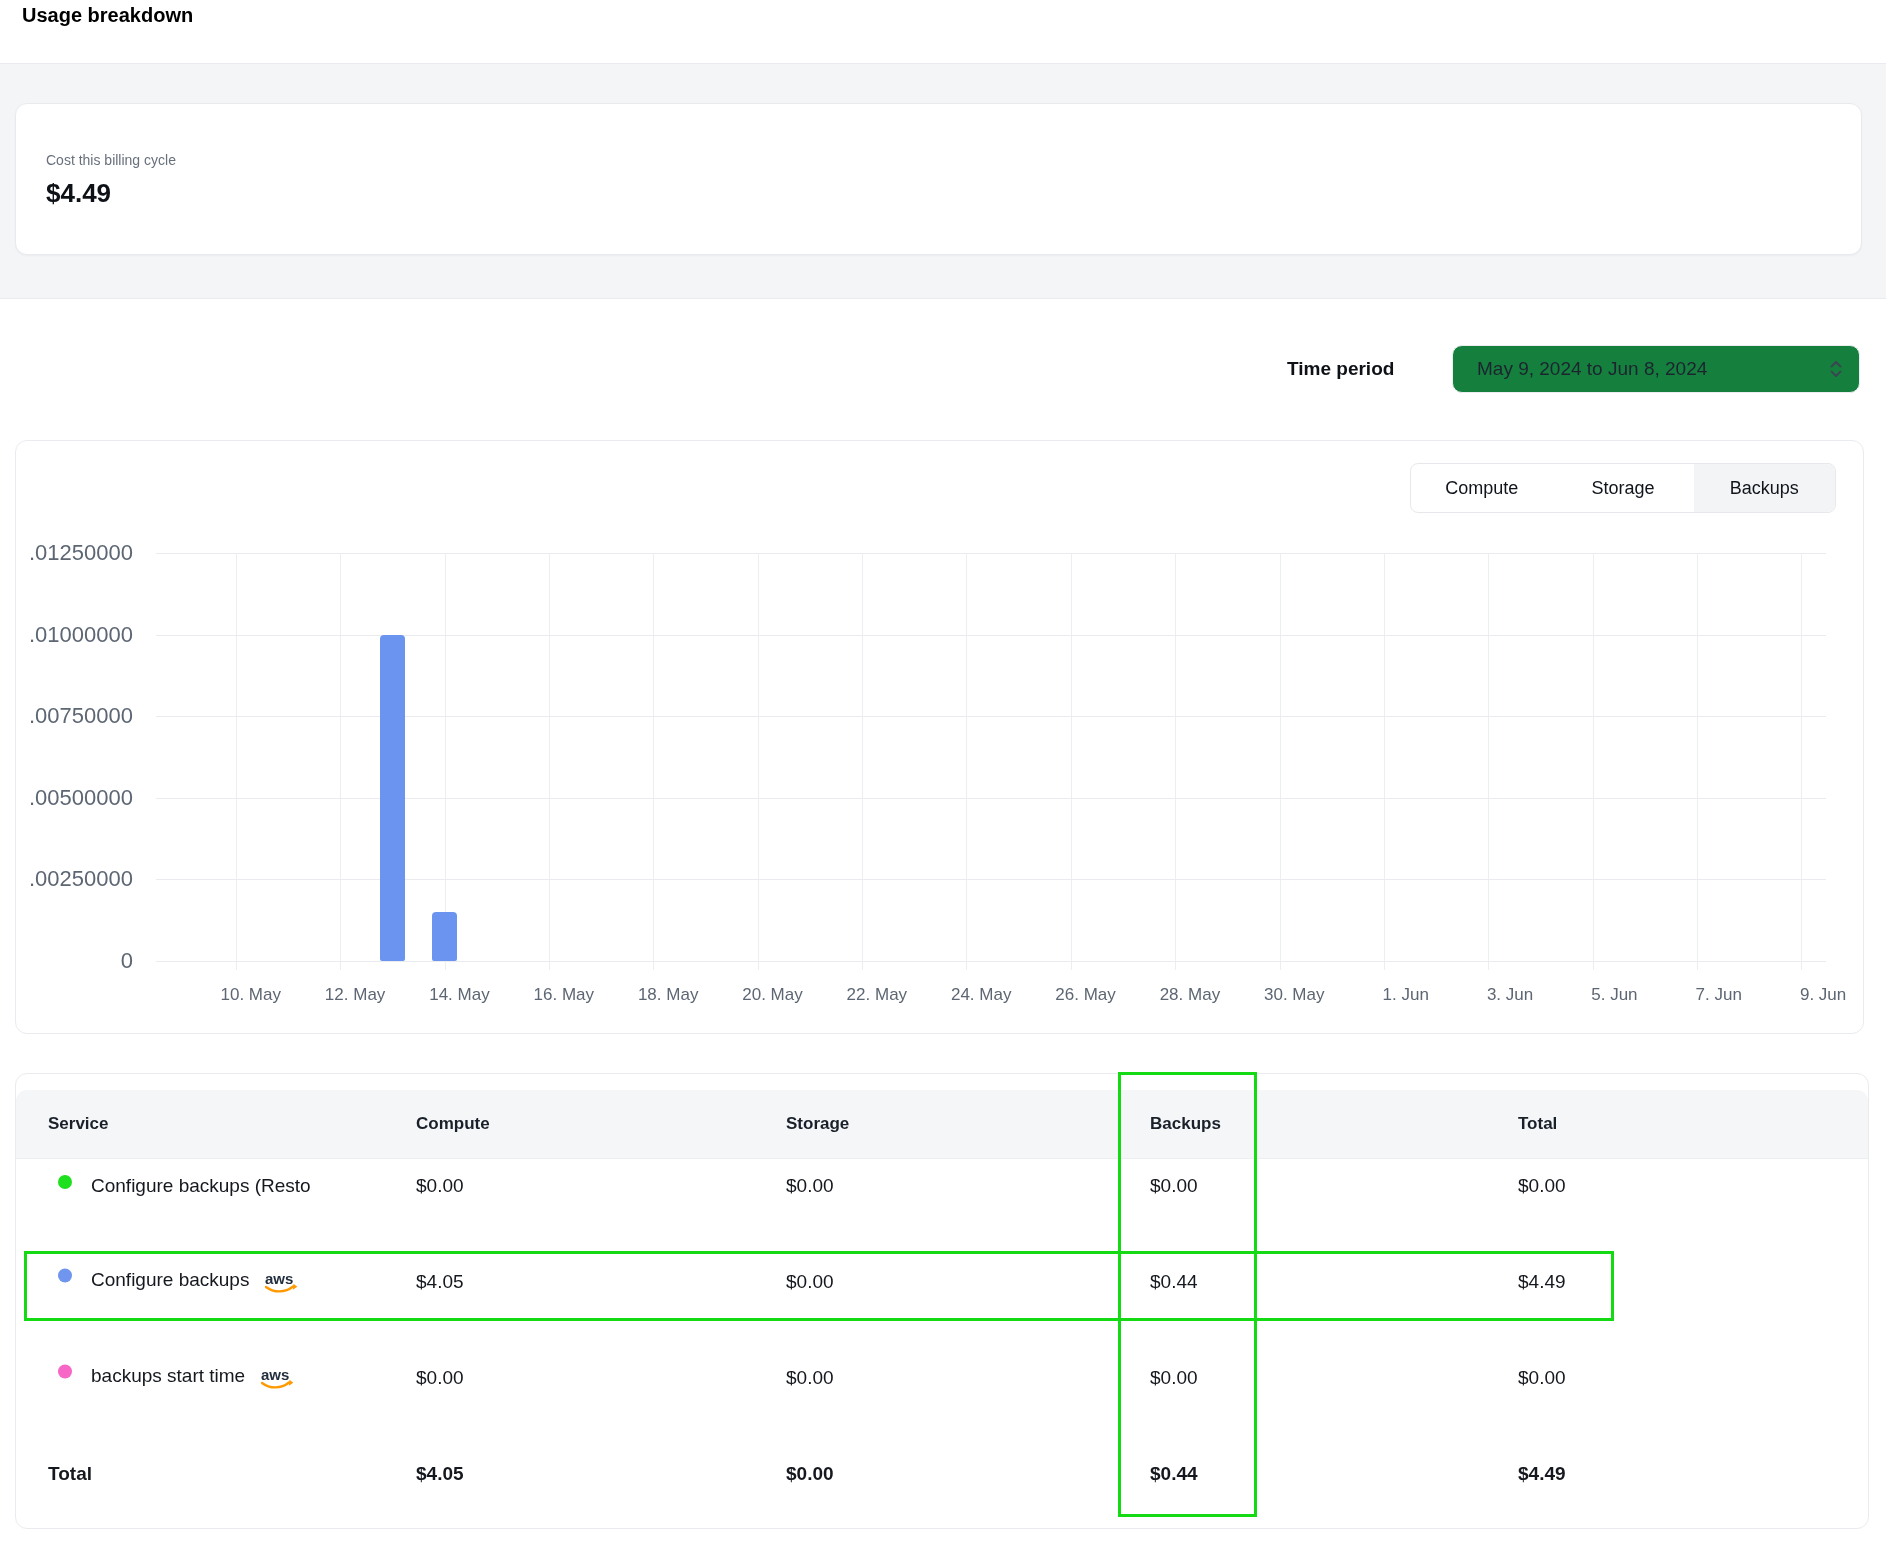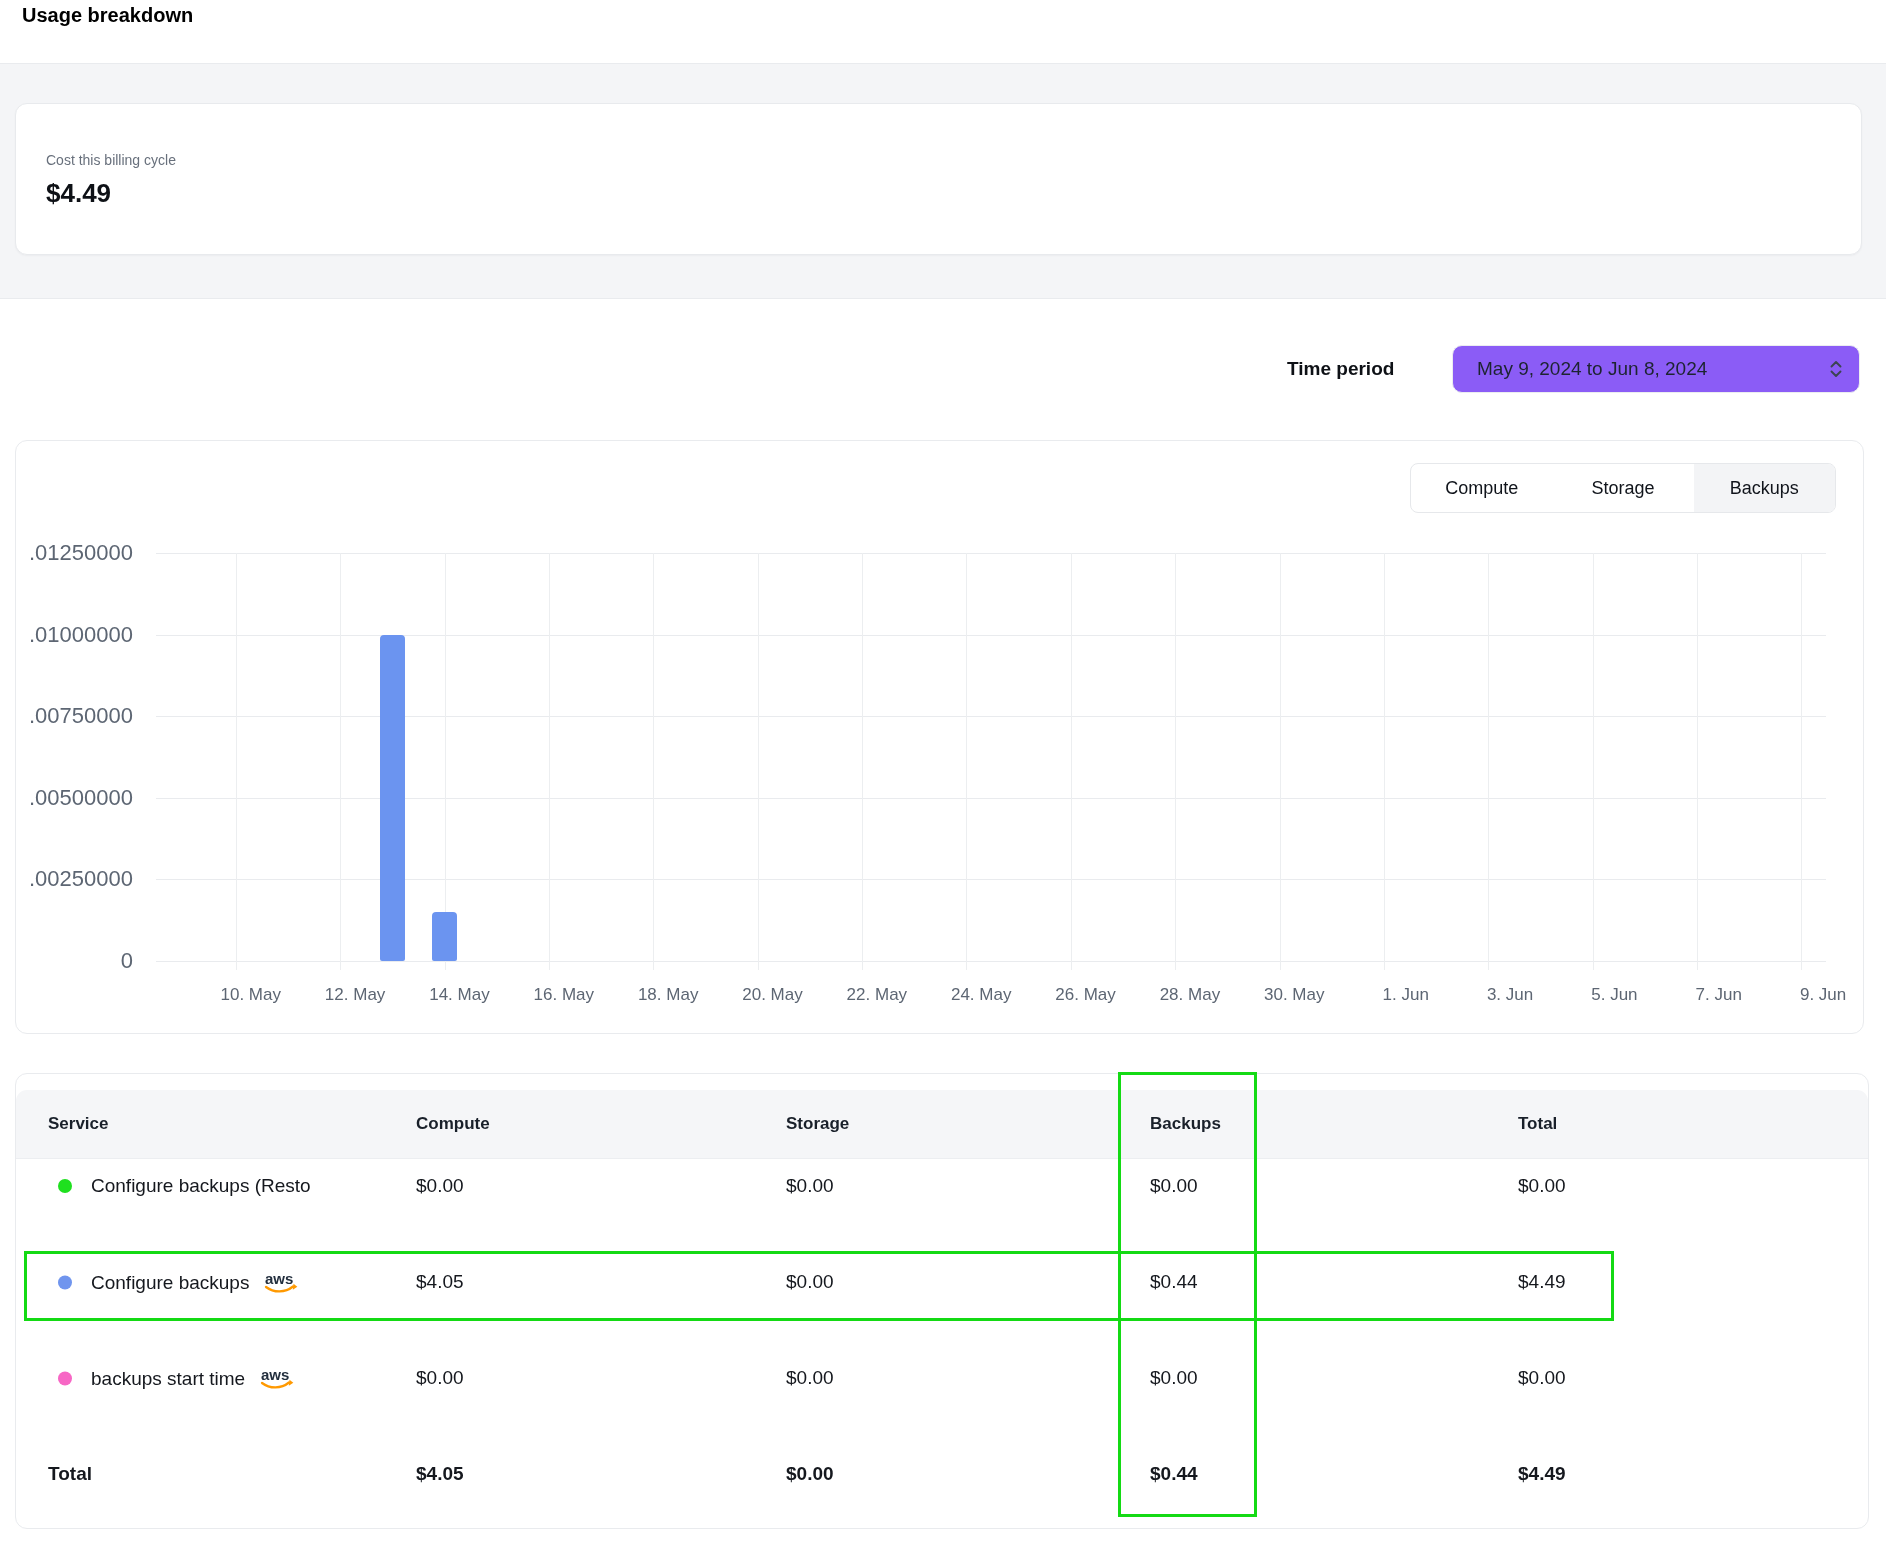--- a/index.html
+++ b/index.html
@@ -12,21 +12,21 @@
   .page-title{left:22px;top:4px;font-size:20px;font-weight:700;color:#000000;}
   
   .band{left:0;top:63px;width:1886px;height:234px;background:#f4f5f7;
         border-top:1px solid #e9ebee;border-bottom:1px solid #e9ebee;}
   .billing-card{left:15px;top:103px;width:1845px;height:150px;background:#fff;
         border:1px solid #e8eaed;border-radius:12px;box-shadow:0 1px 2px rgba(16,24,40,.04);}
   .billing-label{left:30px;top:44px;font-size:14px;line-height:24px;color:#68707c;}
   .billing-amount{left:30px;top:74px;font-size:26px;line-height:30px;font-weight:700;color:#0e1116;}
   
   .tp-label{left:1287px;top:345px;height:48px;line-height:48px;font-size:19px;font-weight:700;color:#0e1116;}
-  .tp-select{left:1452px;top:345px;width:408px;height:48px;background:#8b5cf6;border:1px solid #ebedf0;
+  .tp-select{left:1452px;top:345px;width:408px;height:48px;background:#15803d;border:1px solid #ebedf0;
         border-radius:10px;display:flex;align-items:center;padding:0 14px 0 24px;box-sizing:border-box;cursor:pointer;}
   .tp-select span{font-size:19px;color:#1d2430;flex:1;text-align:left;}
   
   .chart-card{left:15px;top:440px;width:1847px;height:592px;background:#fff;
         border:1px solid #e9ebee;border-radius:12px;}
   .tabs{position:absolute;left:1394px;top:22px;width:424px;height:48px;border:1px solid #e6e8eb;
         border-radius:8px;display:flex;overflow:hidden;background:#fff;}
   .tab{flex:1;display:flex;align-items:center;justify-content:center;font-size:18px;color:#10141b;cursor:pointer;}
   .tab.active{background:#f3f4f6;}
   .gridline-h{position:absolute;height:1px;background:#e9ebee;}
@@ -36,21 +36,21 @@
   .bar{position:absolute;border-radius:4px 4px 2px 2px;}
   
   .table-card{left:15px;top:1073px;width:1854px;height:456px;background:#fff;
         border:1px solid #e9ebee;border-radius:12px;box-sizing:border-box;}
   .thead{position:absolute;left:0;top:16px;width:100%;height:68px;background:#f5f6f8;
         border-radius:11px 11px 0 0;border-bottom:1px solid #eceef1;}
   .th{position:absolute;top:0;height:68px;line-height:68px;font-size:17px;font-weight:600;color:#19202a;}
   .trow{position:absolute;left:0;width:100%;height:96px;}
   .cell{position:absolute;top:50%;transform:translateY(-50%);font-size:19px;color:#15181e;white-space:nowrap;}
   .cell.bold{font-weight:700;}
-  .service-cell{display:flex;align-items:center;}
+  .service-cell{display:flex;align-items:flex-start;}
   .dot{width:14px;height:14px;border-radius:50%;margin-right:19px;flex:none;}
   .svc-label{font-size:19px;color:#15181e;display:inline-block;max-width:278px;overflow:hidden;white-space:nowrap;}
   .aws{margin-left:13px;flex:none;display:inline-block;}
   
   .ann{position:absolute;border:3px solid #14da14;pointer-events:none;z-index:50;box-sizing:border-box;}
 </style>
 </head>
 <body>
 
 <div class="page">

